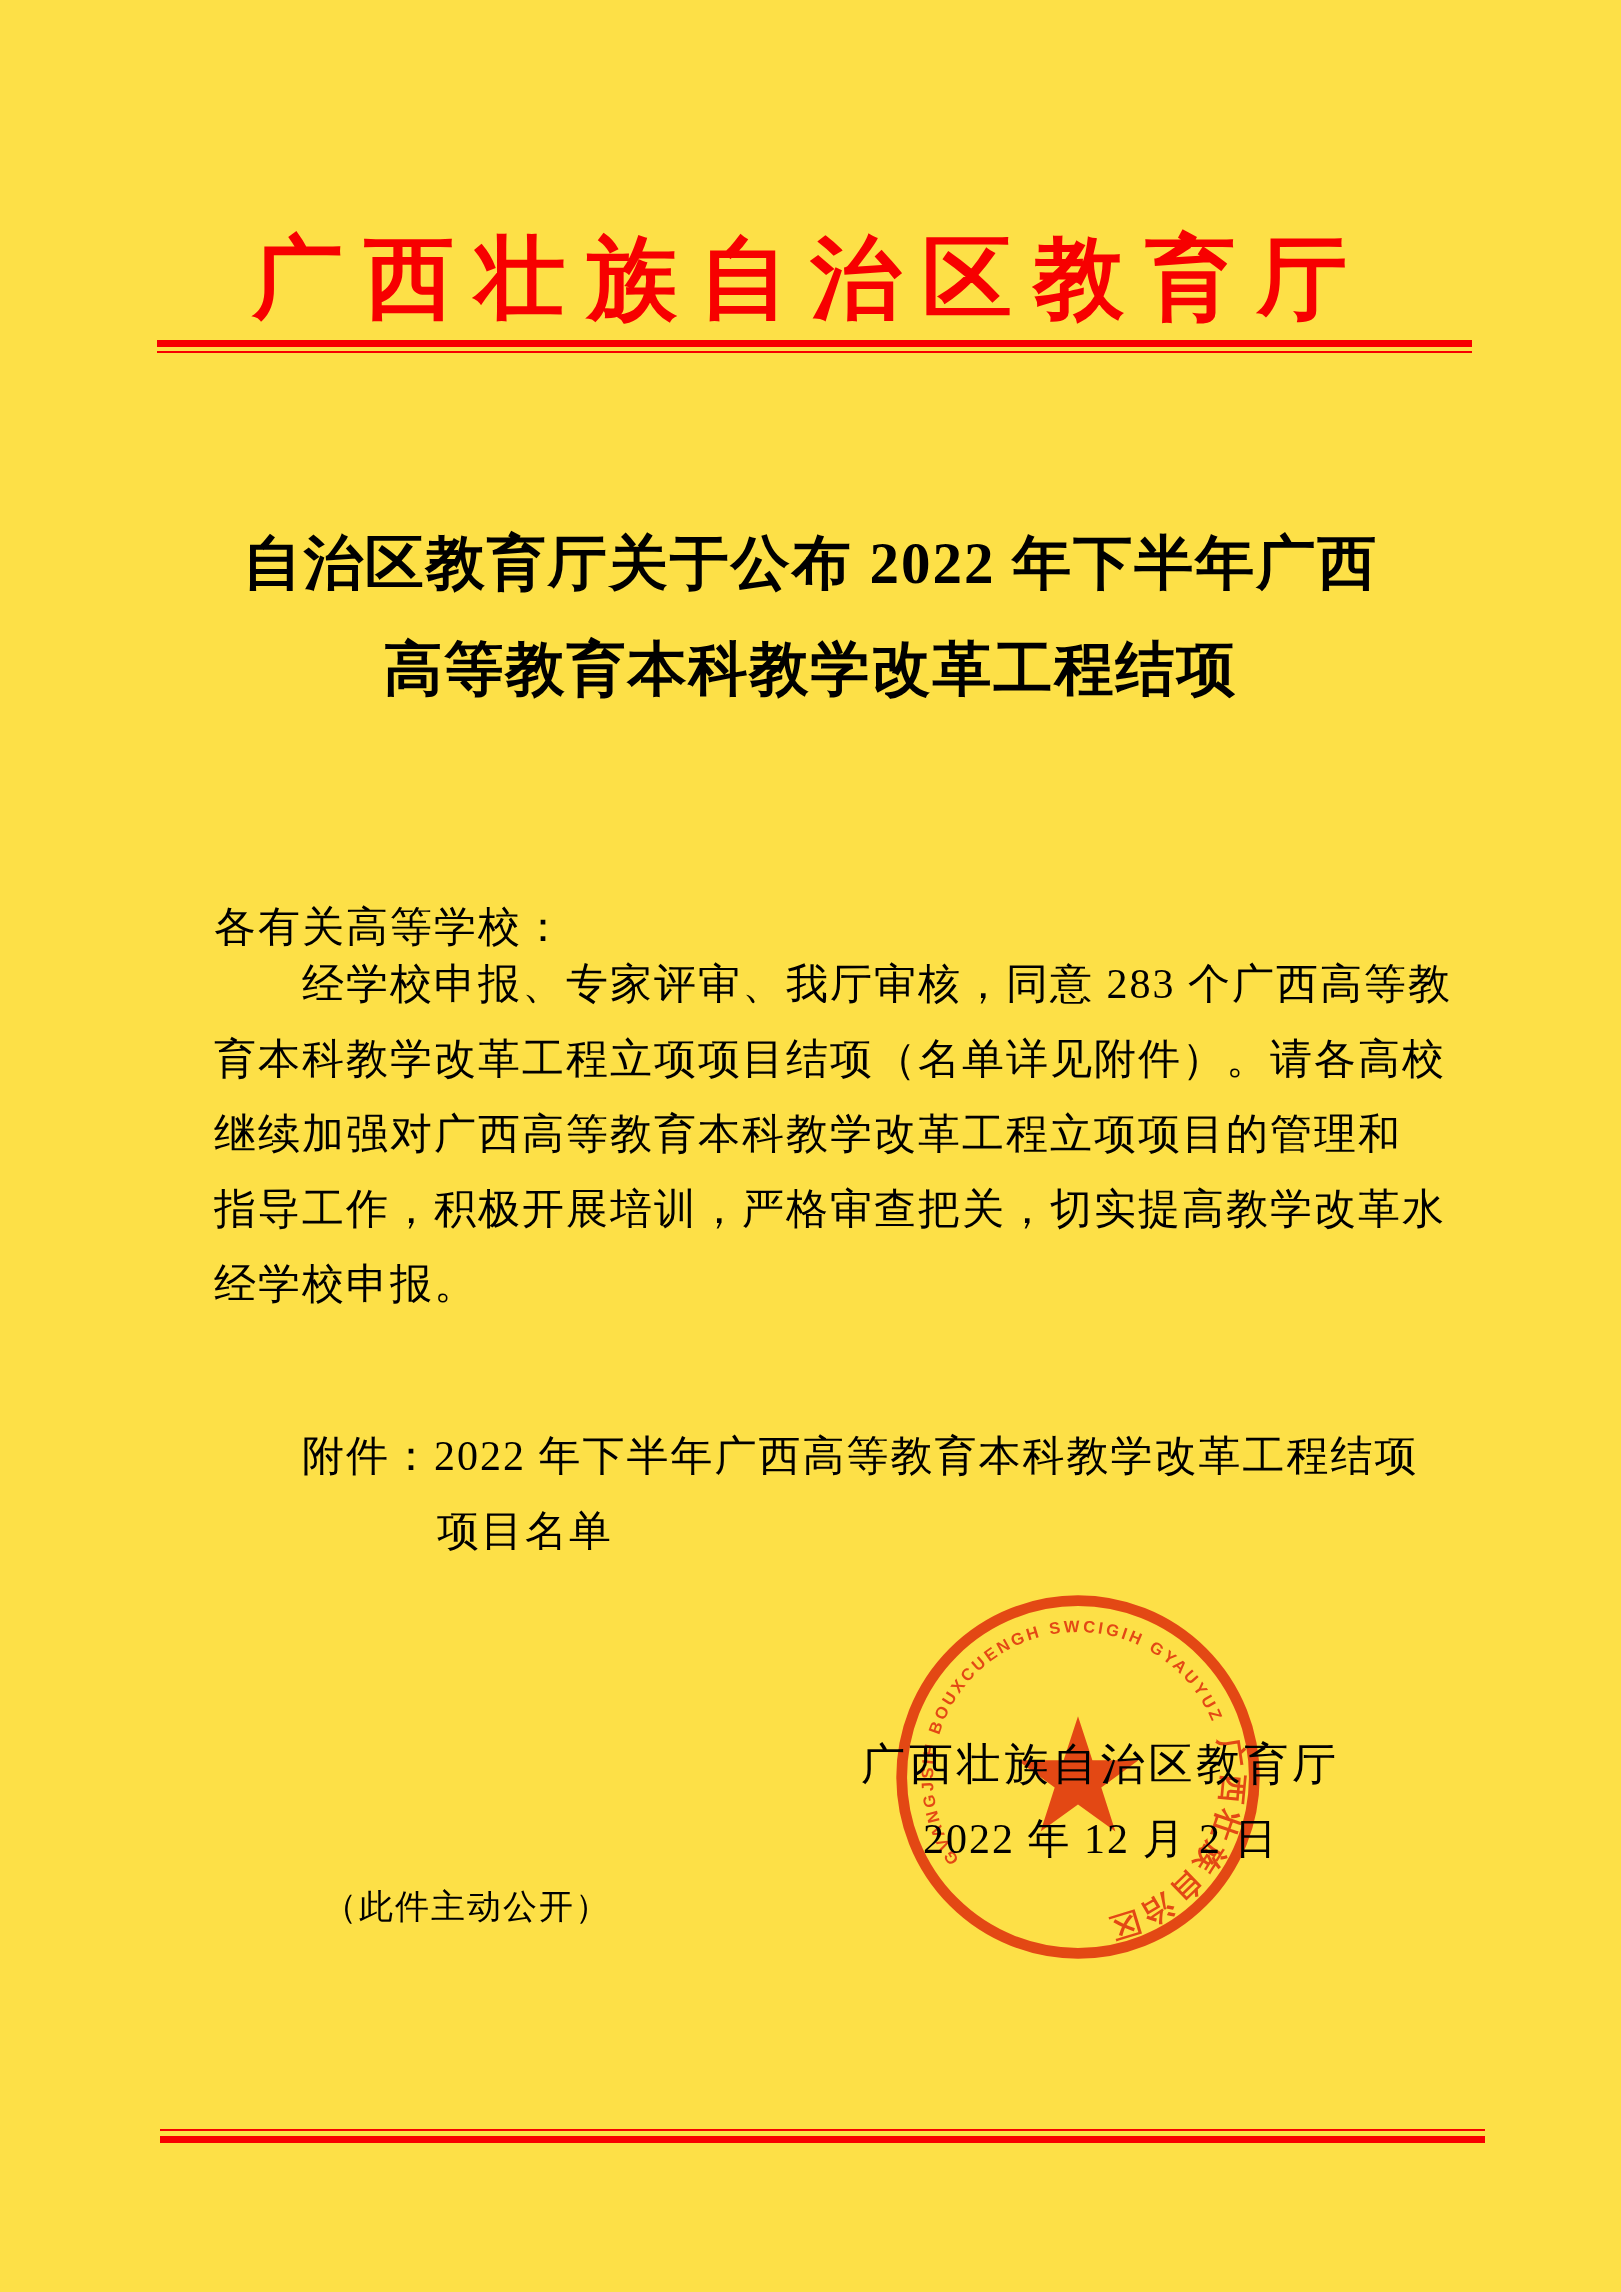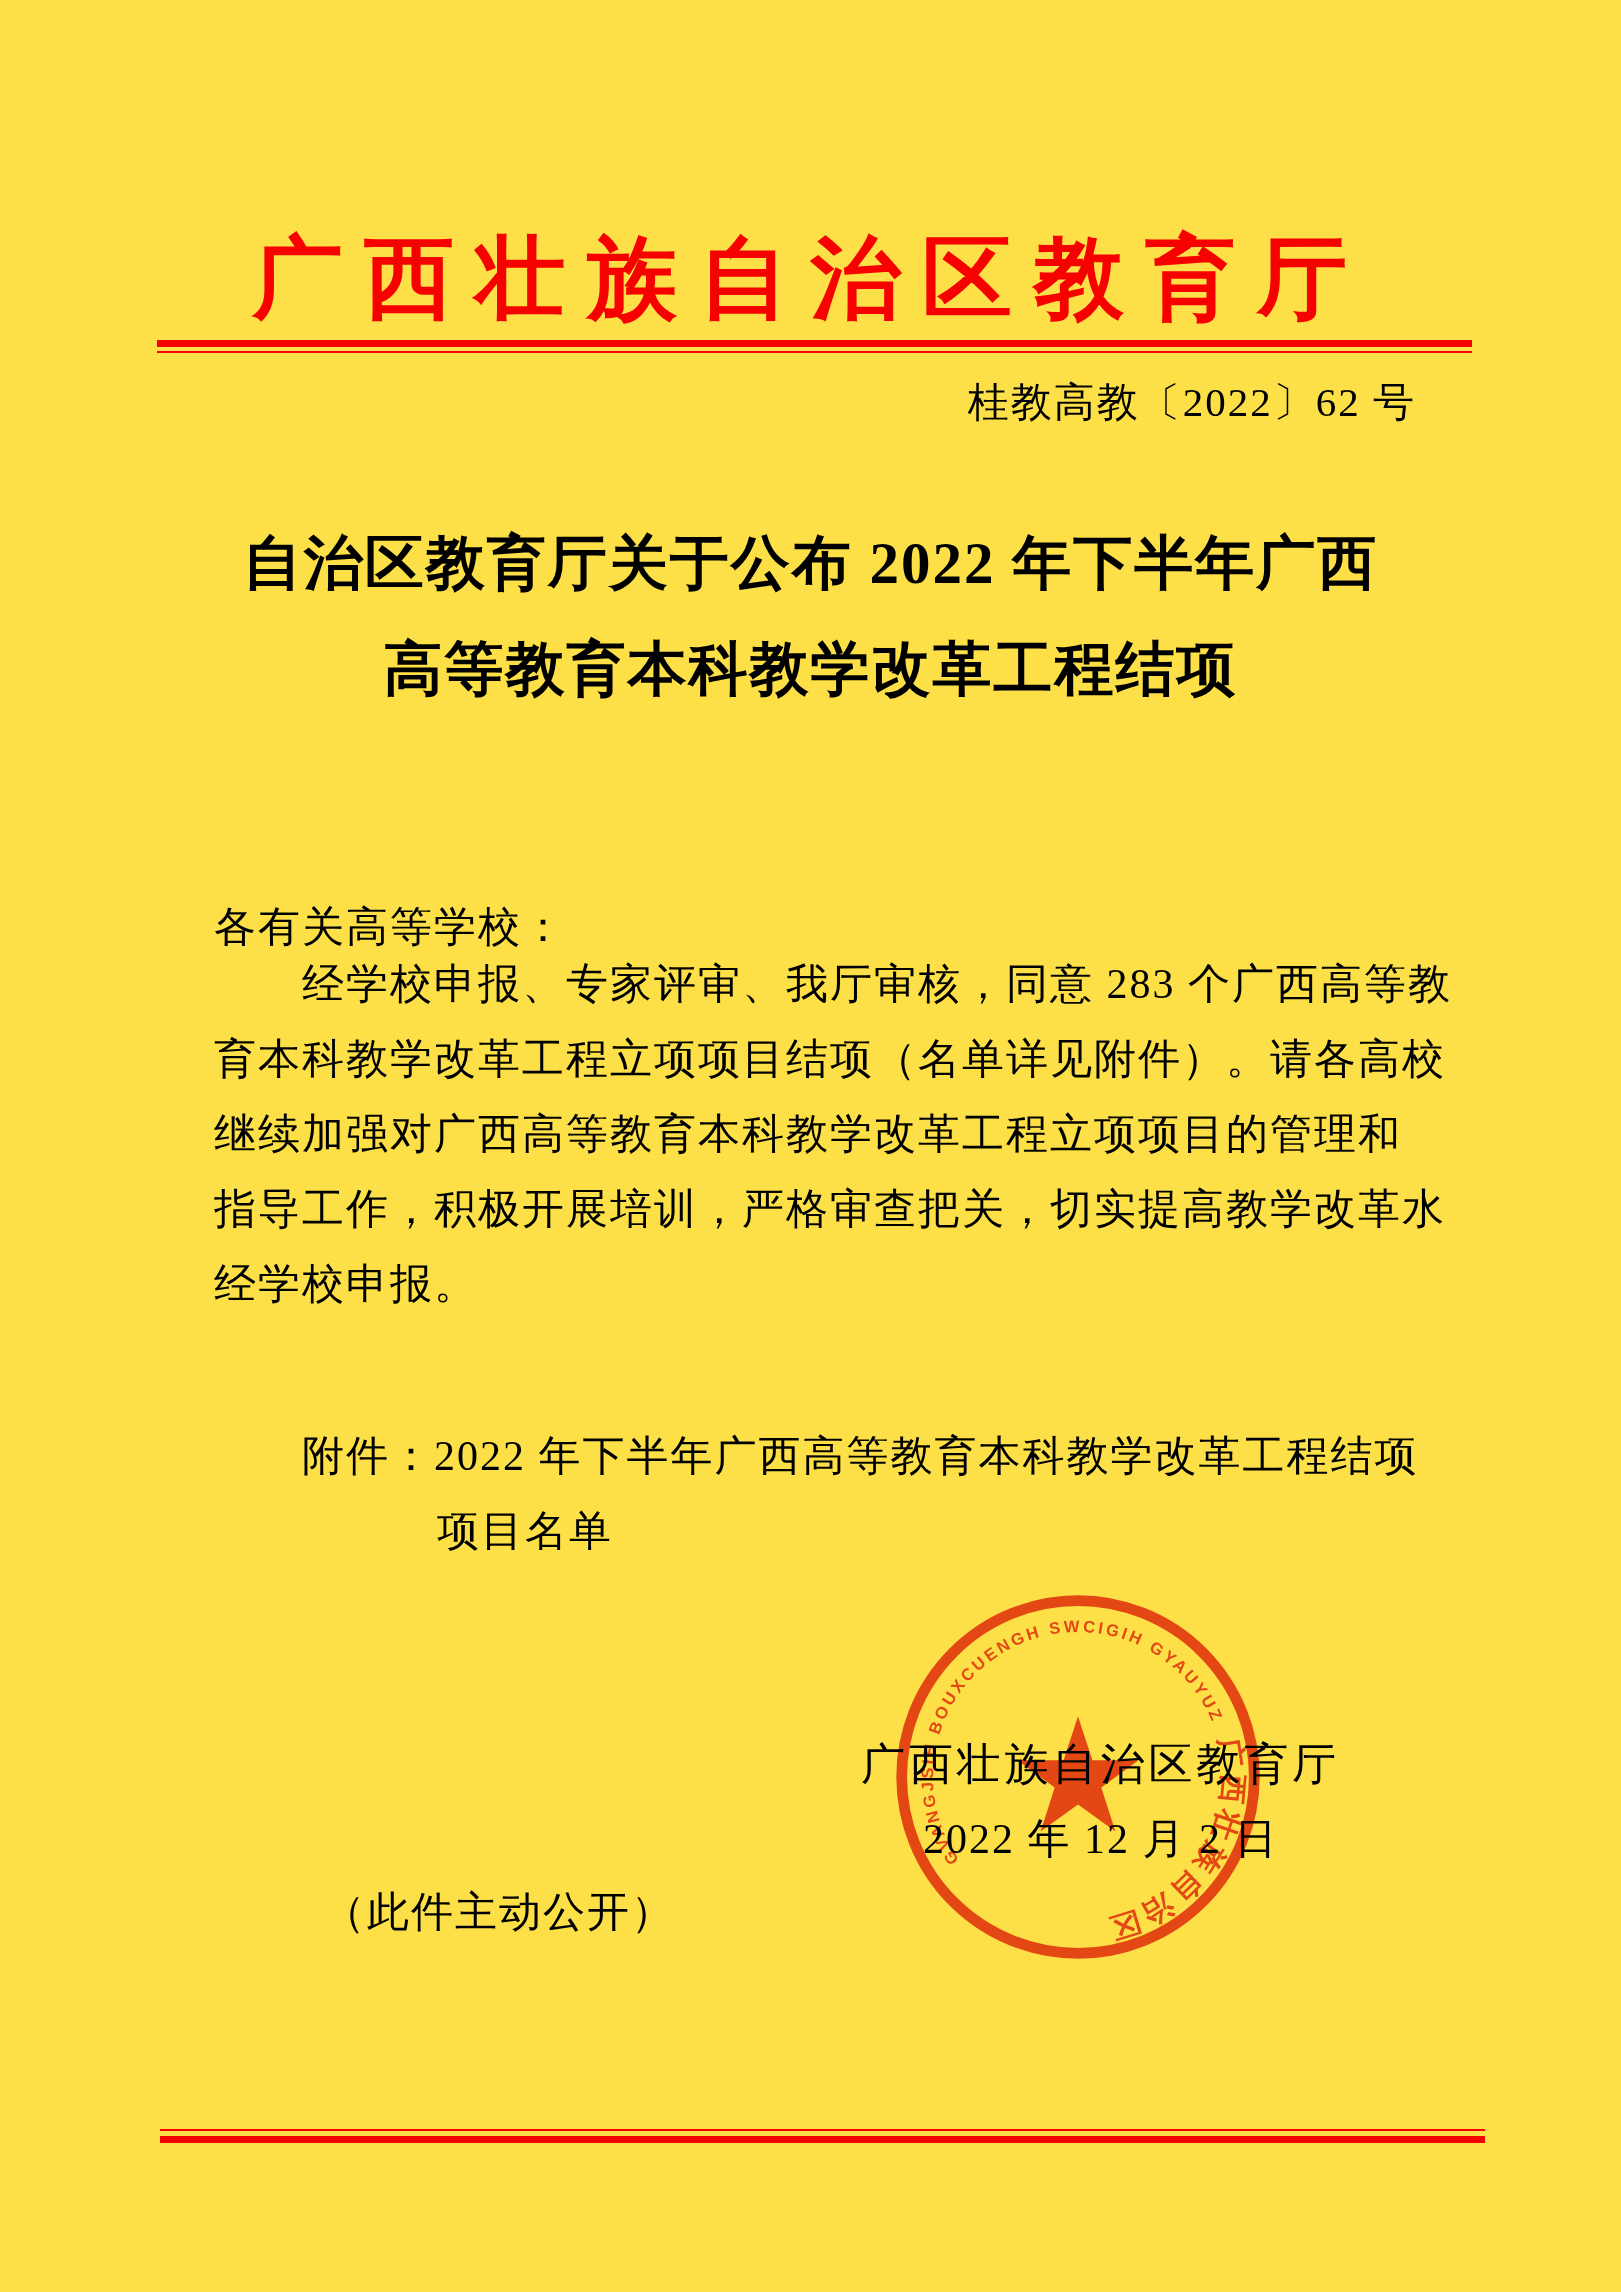--- a/index.html
+++ b/index.html
@@ -65,21 +65,21 @@
     font-size:44px; letter-spacing:3.9px;
     white-space:nowrap;
   }
   .sign-date {
     position:absolute; top:1811px; left:923px;
     font-size:42px; letter-spacing:2px;
     white-space:nowrap;
   }
   .disclosure {
     position:absolute; top:1884px; left:323px;
-    font-size:42px; letter-spacing:2px;
+    font-size:34px; letter-spacing:2px;
     white-space:nowrap;
   }
   .rule-bottom {
     position:absolute; top:2129px; left:160px; width:1325px;
     height:4.9px;
     border-top:2.9px solid #f70000;
     border-bottom:7.8px solid #f70000;
   }
   .stamp {
     position:absolute; top:1586px; left:887px;
@@ -97,21 +97,20 @@
 </style>
 </head>
 <body>
 
 <div class="page">
 
   <div class="agency-title">广西壮族自治区教育厅</div>
 
   <div class="rule-top"></div>
 
-  <div class="doc-number">桂教高教〔2022〕62 号</div>
 
   <div class="doc-title">
     <div>自治区教育厅关于公布 2022 年下半年广西</div>
     <div>高等教育本科教学改革工程结项</div>
   </div>
 
   <div class="salutation">各有关高等学校：</div>
 
   <div class="para">
     <div class="indent">经学校申报、专家评审、我厅审核，同意 283 个广西高等教</div>

